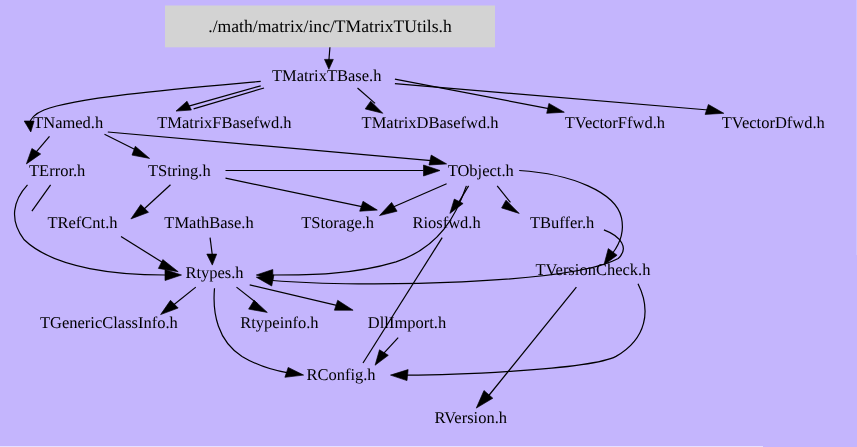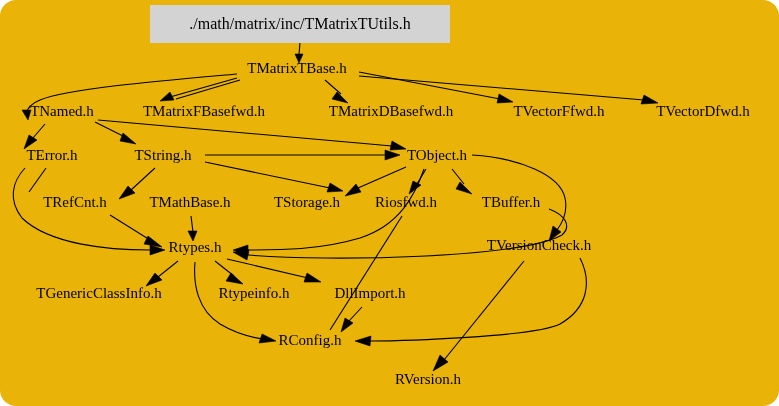--- a/index.html
+++ b/index.html
@@ -4,24 +4,23 @@
 <style>
   html, body {
     margin: 0;
     padding: 0;
     background: #ffffff;
   }
   #graph-root {
     position: relative;
     width: 779px;
     height: 406px;
-    background: #eab308;
+    background: #c4b5fd;
     overflow: hidden;
     font-family: "Liberation Serif", "DejaVu Serif", serif;
-    border-radius: 16px;
   }
   svg#graph-canvas {
     position: absolute;
     left: 0;
     top: 0;
     width: 779px;
     height: 406px;
   }
   .node-label {
     font-family: "Liberation Serif", "DejaVu Serif", serif;

